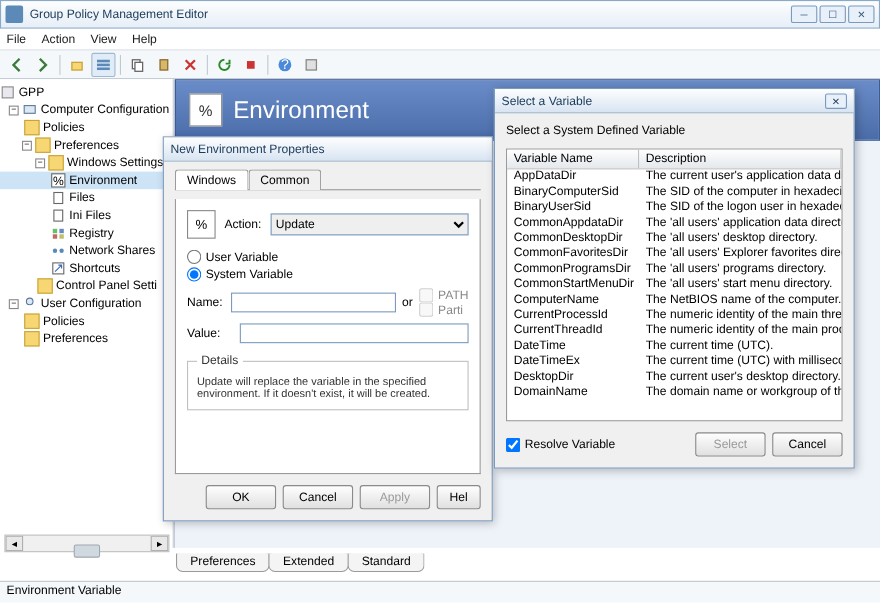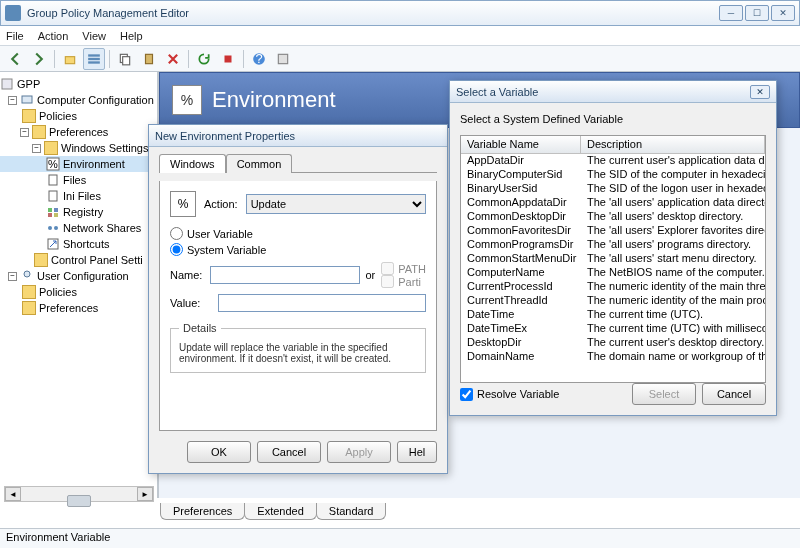--- a/index.html
+++ b/index.html
@@ -388,21 +388,21 @@
           </div>
         </div>
       <div class="hscroll">
         <div class="ar">◄</div>
         <div class="track">
             <div class="thumb"></div>
           </div>
         <div class="ar">►</div>
       </div>
     </div>
-    <div style="display:flex;align-items:center;">
+    <div style="display:flex;align-items:center;margin-top:10px">
       <input type="checkbox" checked="" style="">
       <span style="margin-left:4px">Resolve Variable</span>
       <div style="flex:1"></div>
       <div class="btn dis">Select</div>
       <div style="width:6px"></div>
       <div class="btn">Cancel</div>
     </div>
   </div>
 </div>
 

